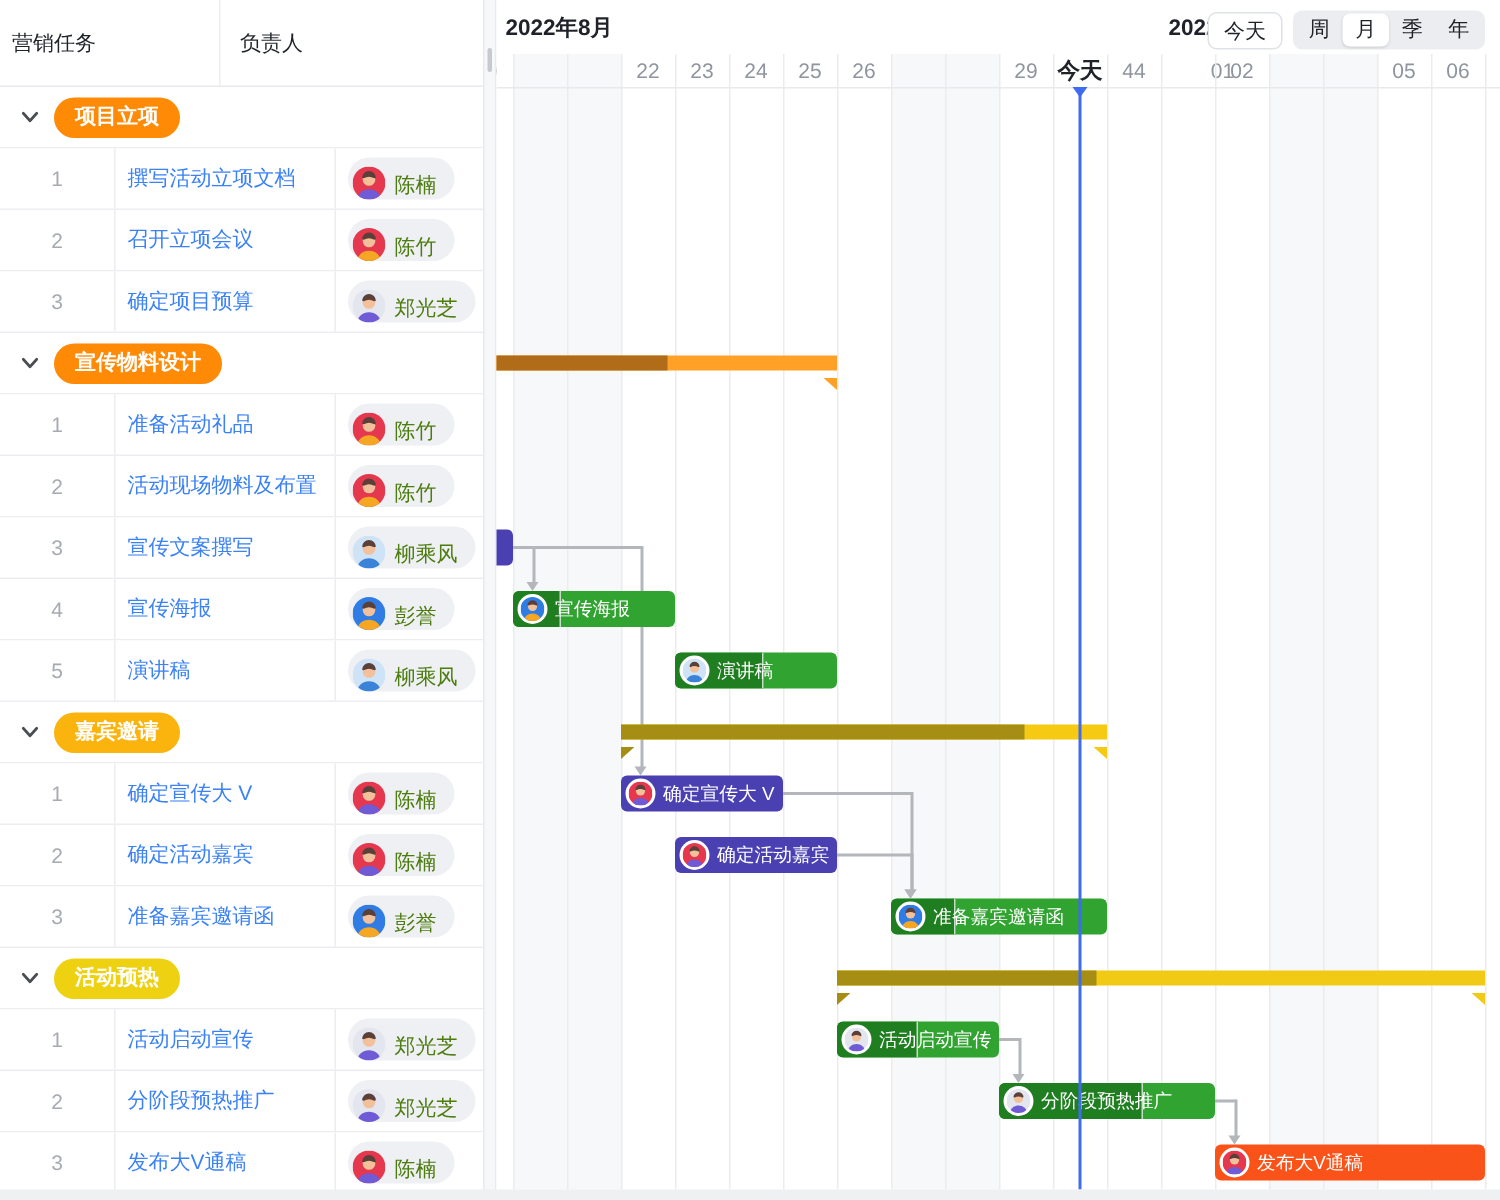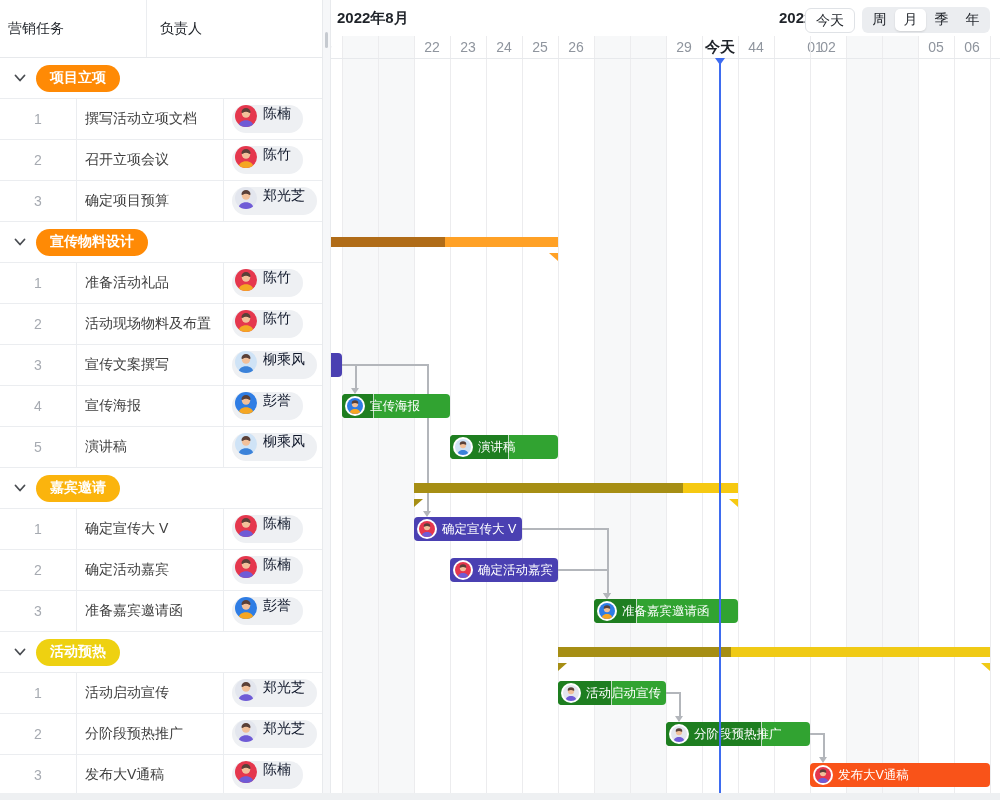--- a/index.html
+++ b/index.html
@@ -10,24 +10,24 @@
   #ltable { position:absolute; left:0; top:0; width:322px; height:800px; background:#fff; }
   .thead { display:flex; height:58px; border-bottom:1px solid #e7e9ec; align-items:center; }
   .thc { height:100%; display:flex; align-items:center; font-size:14px; color:#1f2329; font-weight:500; }
   .thc1 { width:77px; padding-left:10px; border-right:1px solid #ebedf0; }
   .thc2 { width:147px; padding-left:8px; border-right:1px solid #ebedf0; }
   .thc3 { flex:1; padding-left:13px; }
   .trow { display:flex; height:41px; border-bottom:1px solid #ebedf0; align-items:center; background:#fff; }
   .cell-num { width:77px; height:100%; display:flex; align-items:center; justify-content:center;
               color:#a6aab1; font-size:14px; border-right:1px solid #ebedf0; }
   .cell-title { width:147px; height:100%; display:flex; align-items:center; padding-left:8px;
-                font-size:14px; color:#404040; border-right:1px solid #ebedf0; white-space:nowrap; overflow:hidden;}
+                font-size:14px; color:#3b82f6; border-right:1px solid #ebedf0; white-space:nowrap; overflow:hidden;}
   .cell-ass { flex:1; height:100%; display:flex; align-items:center; padding-left:8px; }
-  .pill { display:inline-flex; align-items:flex-start; background:#eef0f3; border-radius:14px; height:28px;
-          padding:0 12px 0 3px; gap:6px; font-size:14px; color:#0f172a; white-space:nowrap; }
+  .pill { display:inline-flex; align-items:flex-end; background:#eef0f3; border-radius:14px; height:28px;
+          padding:0 12px 0 3px; gap:6px; font-size:14px; color:#4d7c0f; white-space:nowrap; }
   .grow { padding-left:14px; gap:10px; }
   .badge { display:inline-flex; align-items:center; height:27px; padding:0 14px; border-radius:14px;
            color:#fff; font-weight:700; font-size:14px; white-space:nowrap; }
   .chev { display:inline-flex; cursor:pointer; }
 
   
   #gutter { position:absolute; left:322px; top:0; width:9px; height:800px; background:#f6f7f9;
             border-left:1px solid #e8eaed; border-right:1px solid #e8eaed; }
   #gutter .handle { position:absolute; left:2px; top:32px; width:3px; height:16px; border-radius:2px; background:#c6cad0; }
 

